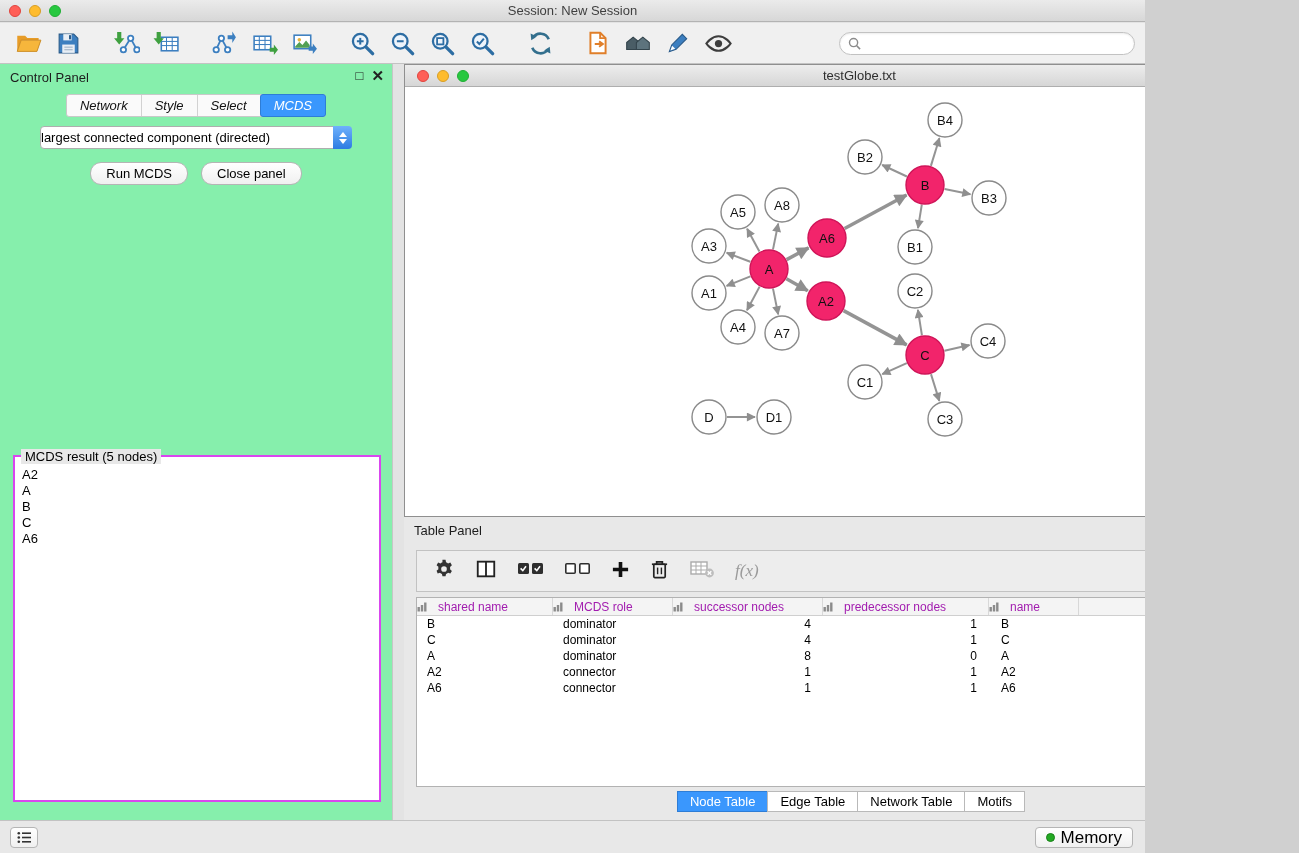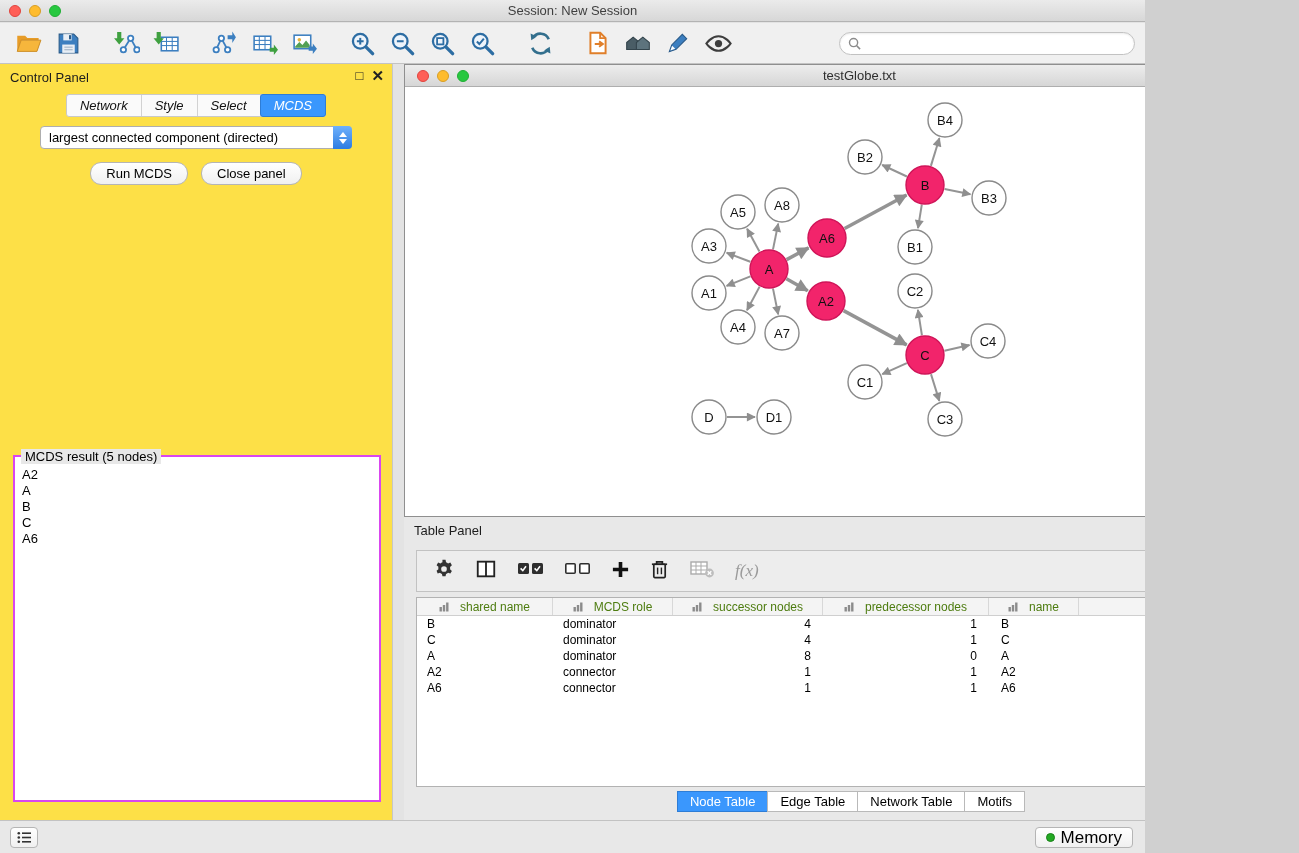--- a/index.html
+++ b/index.html
@@ -22,33 +22,33 @@
     border-bottom:1px solid #c3c3c3; display:flex; align-items:center; padding-left:8px; }
   .tbtn { width:40px; height:34px; display:flex; align-items:center; justify-content:center; }
   .tb-gap { width:18px; }
   .searchbox { position:absolute; right:10px; top:9px; width:296px; height:23px;
     border:1px solid #c2c2c2; border-radius:12px; background:#fff; display:flex; align-items:center;
     padding:0 8px; box-shadow:inset 0 1px 2px rgba(0,0,0,.08); }
   .searchbox input { border:0; outline:none; flex:1; font-size:12px; background:transparent; margin-left:5px; }
 
   
   .control-panel { position:absolute; left:0; top:64px; width:393px; height:756px;
-    background:#fde047; border-right:1px solid #c6c6c6; }
+    background:#86efac; border-right:1px solid #c6c6c6; }
   .panel-head { position:relative; height:26px; padding:6px 10px 0; font-size:13px; color:#1d1d1d; }
   .panel-head-icons { position:absolute; right:8px; top:4px; display:flex; gap:8px; font-size:13px; color:#222; }
   .panel-head-icons span { cursor:default; line-height:16px; }
   .ph-close { font-weight:bold; font-size:15px; }
   .cp-tabbar { display:flex; justify-content:center; margin-top:4px;font-style:italic; }
   .cp-tabbar-inner { display:flex; border:1px solid #c9c9c9; background:#fafafa; border-radius:3px; }
   .cp-tab { padding:3px 13px; font-size:13px; color:#111; border-right:1px solid #d2d2d2; }
   .cp-tab:last-child { border-right:0; }
   .cp-tab.active { background:#3a97fd; color:#fff; border-radius:3px; margin:-1px; border:1px solid #2e7dd6; }
   .opt-label { text-align:center; margin-top:22px; font-size:13px; color:#000; }
   .dropdown { position:relative; width:312px; height:23px; margin:9px auto 0; background:#fff;
-    border:1px solid #aeaeae; border-radius:4px; font-size:13px; line-height:21px; padding-left:8px; color:#000; }
+    border:1px solid #aeaeae; border-radius:4px; font-size:13px; line-height:21px; padding-left:0; color:#000; }
   .dd-stepper { position:absolute; right:-1px; top:-1px; width:19px; height:23px; border-radius:0 4px 4px 0;
     background:linear-gradient(#6fb1fc,#2d7ce2); display:flex; flex-direction:column; align-items:center; justify-content:center; gap:2px; }
   .dd-up { width:0; height:0; border-left:4px solid transparent; border-right:4px solid transparent; border-bottom:5px solid #fff; }
   .dd-down { width:0; height:0; border-left:4px solid transparent; border-right:4px solid transparent; border-top:5px solid #fff; }
   .cp-buttons { display:flex; justify-content:center; gap:13px; margin-top:13px; }
   .btn { background:linear-gradient(#ffffff,#f0f0f0); border:1px solid #b5b5b5; border-radius:11px;
     padding:3px 15px; font-size:13px; color:#000; }
   .mcds-fieldset { position:absolute; left:13px; right:11px; top:391px; bottom:18px;
     border:2px solid #d946ef; background:#fff; }
   .mcds-legend { position:absolute; top:-8px; left:6px; background:#e8e8e8; padding:0 4px; font-size:13px; color:#000; }
@@ -67,21 +67,21 @@
     background:repeating-linear-gradient(135deg,#aac6e8 0 2px,#e7eefa 2px 4px); }
 
   
   .table-panel { position:absolute; left:404px; top:517px; width:895px; height:303px; background:#e8e8e8; }
   .tp-toolbar { position:absolute; left:12px; right:9px; top:33px; height:42px; background:#ededed;
     border:1px solid #c2c2c2; display:flex; align-items:center; gap:20px; padding-left:16px; }
   .tp-table { position:absolute; left:12px; right:9px; top:80px; height:190px; background:#fff;
     border:1px solid #b2b2b2; overflow:hidden; }
   .thead, .tr { display:grid; grid-template-columns:136px 120px 150px 166px 90px 1fr; }
   .thead { background:#f4f4f4; border-bottom:1px solid #cfcfcf; height:18px; }
-  .th { display:flex; align-items:center; justify-content:center; gap:11px; font-size:12px; color:#4d7c0f;
+  .th { display:flex; align-items:center; justify-content:flex-start; gap:11px; font-size:12px; color:#a21caf;
     border-right:1px solid #d8d8d8; overflow:hidden; }
   .th:last-child { border-right:0; }
   .tr { height:16px; }
   .td { font-size:12px; color:#000; line-height:16px; white-space:nowrap; overflow:hidden; }
   .td.c0 { padding-left:10px; }
   .td.c1 { padding-left:10px; }
   .td.c2 { text-align:right; padding-right:12px; }
   .td.c3 { text-align:right; padding-right:12px; }
   .td.c4 { padding-left:12px; }
   .bt-tabs { position:absolute; left:0; right:0; bottom:8px; display:flex; justify-content:center; }

